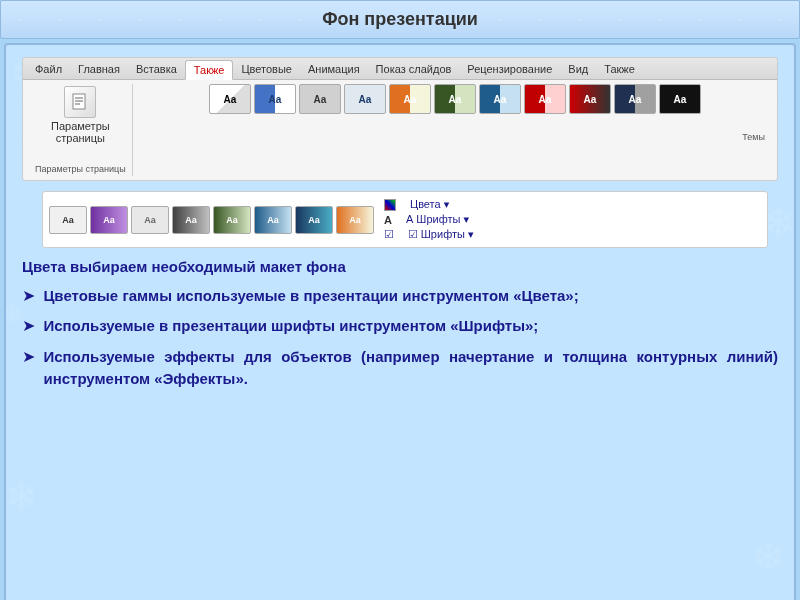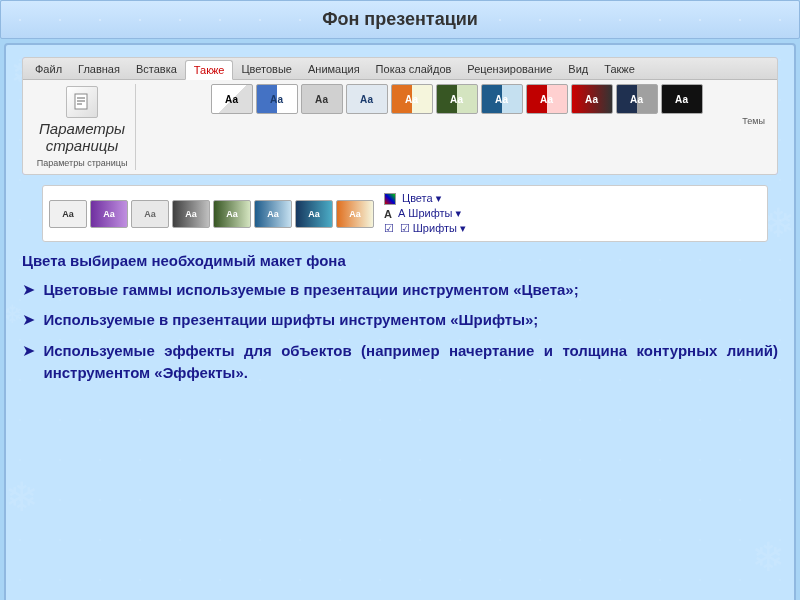--- a/index.html
+++ b/index.html
@@ -104,44 +104,43 @@
     .ribbon-group-inner {
       display: flex;
       gap: 4px;
       align-items: center;
     }
 
     .ribbon-btn-large {
       display: flex;
       flex-direction: column;
       align-items: center;
-      font-size: 15px;
+      font-size: 11px;
       color: #333;
       cursor: pointer;
       padding: 2px 4px;
-      font-style: italic;
     }
 
     .ribbon-btn-large .icon-box {
       width: 32px;
       height: 32px;
       background: linear-gradient(135deg, #fff, #ddd);
       border: 1px solid #bbb;
       border-radius: 2px;
       display: flex;
       align-items: center;
       justify-content: center;
       font-size: 11px;
       margin-bottom: 2px;
     }
 
     .ribbon-group-label {
       font-size: 9px;
       color: #555;
-      margin-top: 2px;
+      margin-top: 18px;
     }
 
     .theme-sample {
       width: 42px;
       height: 30px;
       border: 1px solid #aaa;
       border-radius: 2px;
       display: flex;
       align-items: center;
       justify-content: center;
@@ -199,21 +198,21 @@
       gap: 2px;
       margin-left: 4px;
     }
 
     .side-option {
       font-size: 11px;
       color: #1a1a8c;
       cursor: pointer;
       display: flex;
       align-items: center;
-      gap: 6px;
+      gap: 14px;
     }
 
     .section-text {
       font-size: 15px;
       color: #1a1a8c;
       font-weight: bold;
       margin-bottom: 6px;
       line-height: 1.5;
     }
 

